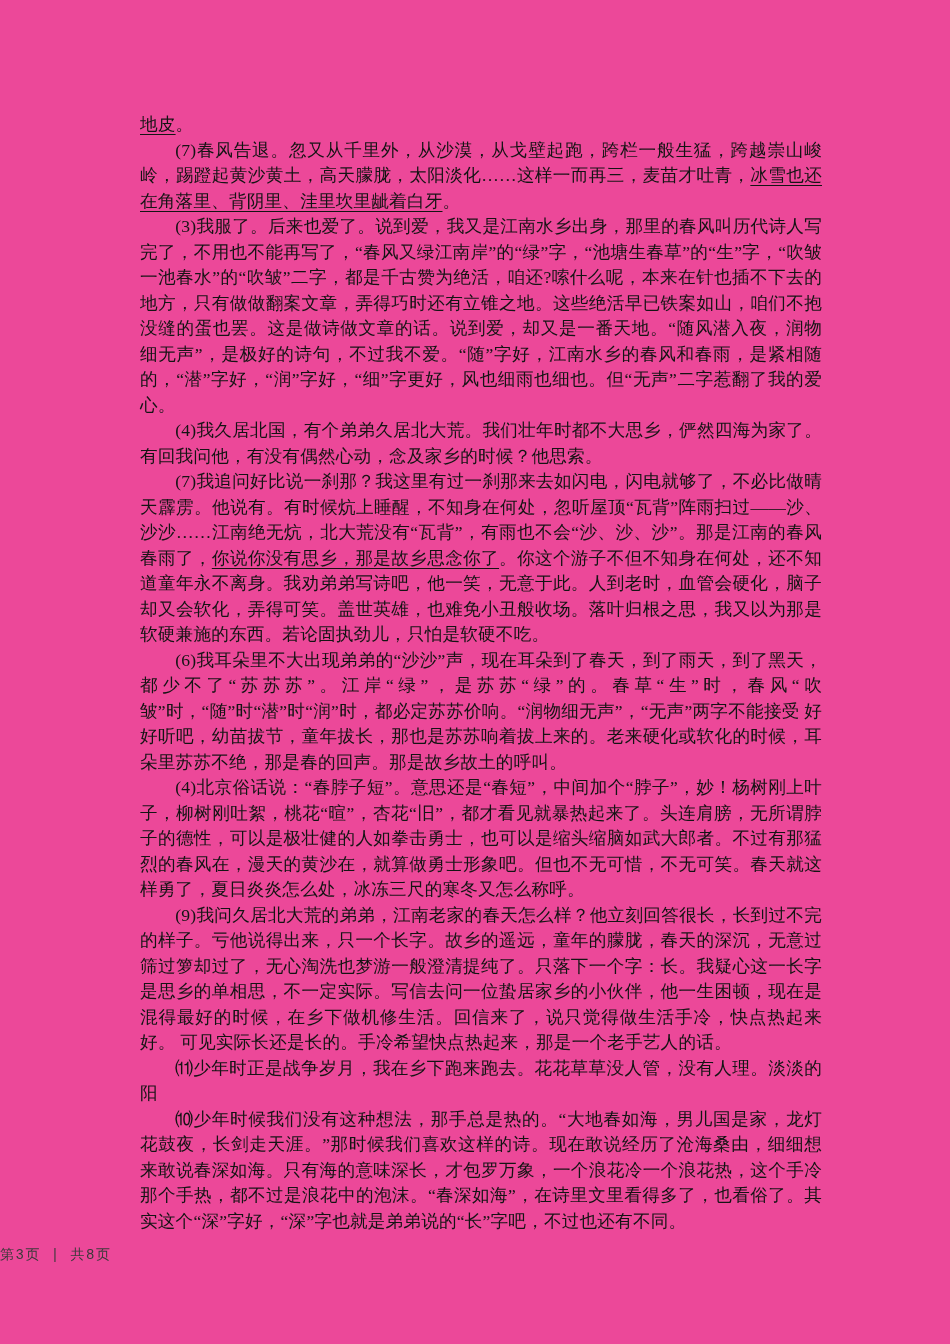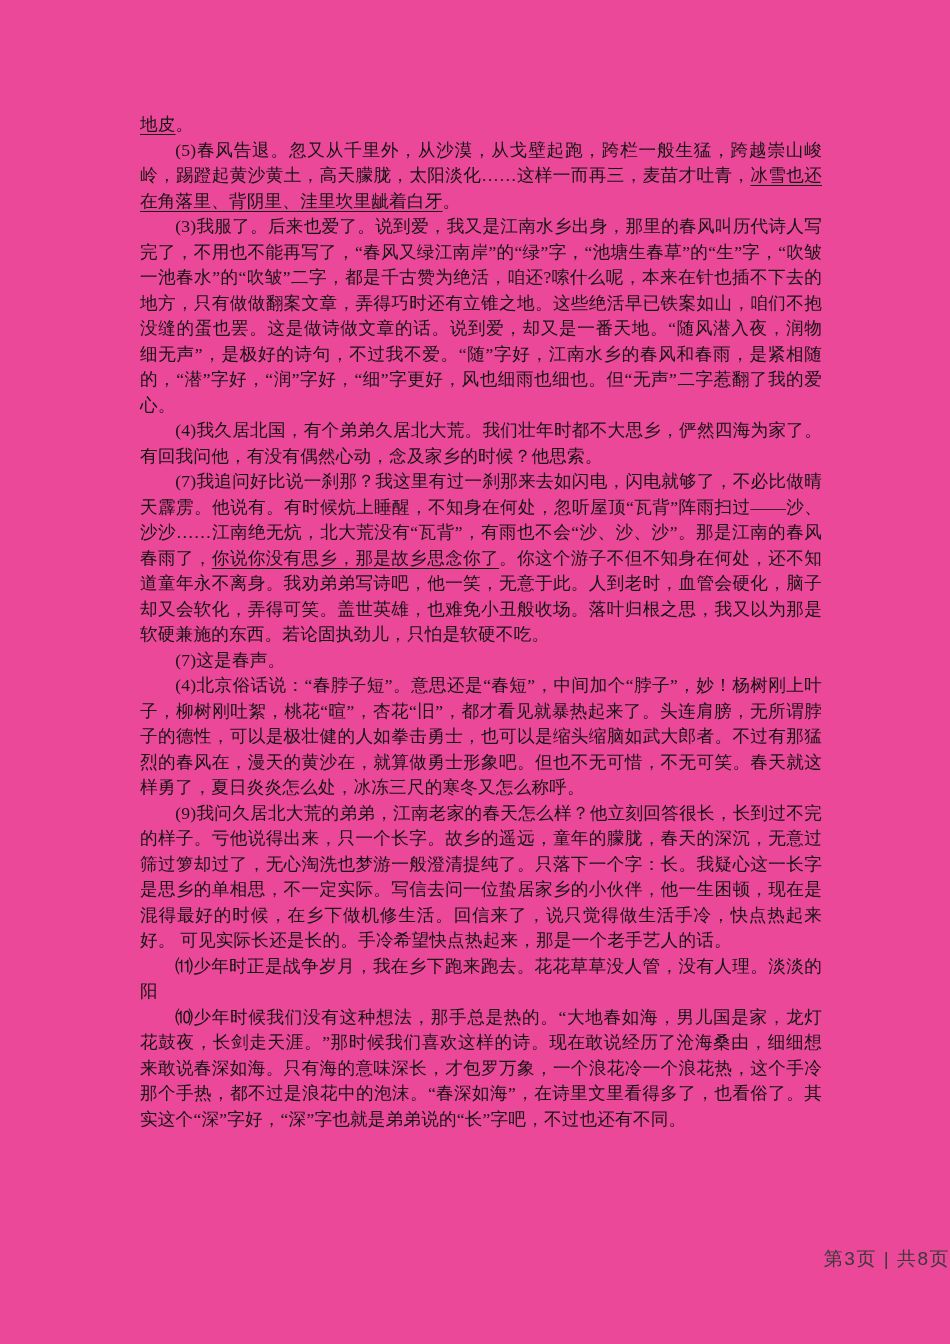--- a/index.html
+++ b/index.html
@@ -38,45 +38,45 @@
   .u {
     text-decoration: underline;
     text-underline-offset: 4px;
     text-decoration-thickness: 1px;
   }
   .footer {
     position: absolute;
     top: 1246px;
     left: 0;
     width: 100%;
-    text-align: right;
-    font-size: 19px;
+    text-align: left;
+    font-size: 14px;
     color: #3a3a3a;
     letter-spacing: 1.5px;
-    font-family: Liberation Sans, sans-serif;
+    font-family: Liberation Mono, monospace;
   }
 </style>
 </head>
 <body>
 
 <div class="page">
   <div class="content">
 
     <p class="para no-indent"><span class="u">地皮</span><span>。</span></p>
 
-    <p class="para"><span>(5)春风告退。忽又从千里外，从沙漠，从戈壁起跑，跨栏一般生猛，跨越崇山峻岭，踢蹬起黄沙黄土，高天朦胧，太阳淡化……这样一而再三，麦苗才吐青，</span><span class="u">冰雪也还在角落里、背阴里、洼里坎里龇着白牙</span><span>。</span></p>
+    <p class="para"><span>(7)春风告退。忽又从千里外，从沙漠，从戈壁起跑，跨栏一般生猛，跨越崇山峻岭，踢蹬起黄沙黄土，高天朦胧，太阳淡化……这样一而再三，麦苗才吐青，</span><span class="u">冰雪也还在角落里、背阴里、洼里坎里龇着白牙</span><span>。</span></p>
 
     <p class="para"><span>(3)我服了。后来也爱了。说到爱，我又是江南水乡出身，那里的春风叫历代诗人写完了，不用也不能再写了，“春风又绿江南岸”的“绿”字，“池塘生春草”的“生”字，“吹皱一池春水”的“吹皱”二字，都是千古赞为绝活，咱还?嗦什么呢，本来在针也插不下去的地方，只有做做翻案文章，弄得巧时还有立锥之地。这些绝活早已铁案如山，咱们不抱没缝的蛋也罢。这是做诗做文章的话。说到爱，却又是一番天地。“随风潜入夜，润物细无声”，是极好的诗句，不过我不爱。“随”字好，江南水乡的春风和春雨，是紧相随的，“潜”字好，“润”字好，“细”字更好，风也细雨也细也。但“无声”二字惹翻了我的爱心。</span></p>
 
     <p class="para"><span>(4)我久居北国，有个弟弟久居北大荒。我们壮年时都不大思乡，俨然四海为家了。有回我问他，有没有偶然心动，念及家乡的时候？他思索。</span></p>
 
     <p class="para"><span>(7)我追问好比说一刹那？我这里有过一刹那来去如闪电，闪电就够了，不必比做晴天霹雳。他说有。有时候炕上睡醒，不知身在何处，忽听屋顶“瓦背”阵雨扫过——沙、沙沙……江南绝无炕，北大荒没有“瓦背”，有雨也不会“沙、沙、沙”。那是江南的春风春雨了，</span><span class="u">你说你没有思乡，那是故乡思念你了</span><span>。你这个游子不但不知身在何处，还不知道童年永不离身。我劝弟弟写诗吧，他一笑，无意于此。人到老时，血管会硬化，脑子却又会软化，弄得可笑。盖世英雄，也难免小丑般收场。落叶归根之思，我又以为那是软硬兼施的东西。若论固执劲儿，只怕是软硬不吃。</span></p>
 
+    <p class="para"><span>(6)我耳朵里不大出现弟弟的“沙沙”声，现在耳朵到了春天，到了雨天，到了黑天，都少不了“苏苏苏”。江岸“绿”，是苏苏“绿”的。春草“生”时，春风“吹皱”时，“随”时“潜”时“润”时，都必定苏苏价响。“润物细无声”，“无声”两字不能接受 好好听吧，幼苗拔节，童年拔长，那也是苏苏响着拔上来的。老来硬化或软化的时候，耳朵里苏苏不绝，那是春的回声。那是故乡故土的呼叫。</span></p>
 
-    <p class="para"><span>(7)这是春声。</span></p>
 
     <p class="para"><span>(4)北京俗话说：“春脖子短”。意思还是“春短”，中间加个“脖子”，妙！杨树刚上叶子，柳树刚吐絮，桃花“暄”，杏花“旧”，都才看见就暴热起来了。头连肩膀，无所谓脖子的德性，可以是极壮健的人如拳击勇士，也可以是缩头缩脑如武大郎者。不过有那猛烈的春风在，漫天的黄沙在，就算做勇士形象吧。但也不无可惜，不无可笑。春天就这样勇了，夏日炎炎怎么处，冰冻三尺的寒冬又怎么称呼。</span></p>
 
     <p class="para"><span>(9)我问久居北大荒的弟弟，江南老家的春天怎么样？他立刻回答很长，长到过不完的样子。亏他说得出来，只一个长字。故乡的遥远，童年的朦胧，春天的深沉，无意过筛过箩却过了，无心淘洗也梦游一般澄清提纯了。只落下一个字：长。我疑心这一长字是思乡的单相思，不一定实际。写信去问一位蛰居家乡的小伙伴，他一生困顿，现在是混得最好的时候，在乡下做机修生活。回信来了，说只觉得做生活手冷，快点热起来好。 可见实际长还是长的。手冷希望快点热起来，那是一个老手艺人的话。</span></p>
 
     <p class="para"><span>⑾少年时正是战争岁月，我在乡下跑来跑去。花花草草没人管，没有人理。淡淡的阳</span></p>
 
     <p class="para"><span>⑽少年时候我们没有这种想法，那手总是热的。“大地春如海，男儿国是家，龙灯花鼓夜，长剑走天涯。”那时候我们喜欢这样的诗。现在敢说经历了沧海桑由，细细想来敢说春深如海。只有海的意味深长，才包罗万象，一个浪花冷一个浪花热，这个手冷那个手热，都不过是浪花中的泡沫。“春深如海”，在诗里文里看得多了，也看俗了。其实这个“深”字好，“深”字也就是弟弟说的“长”字吧，不过也还有不同。</span></p>
 
   </div>

